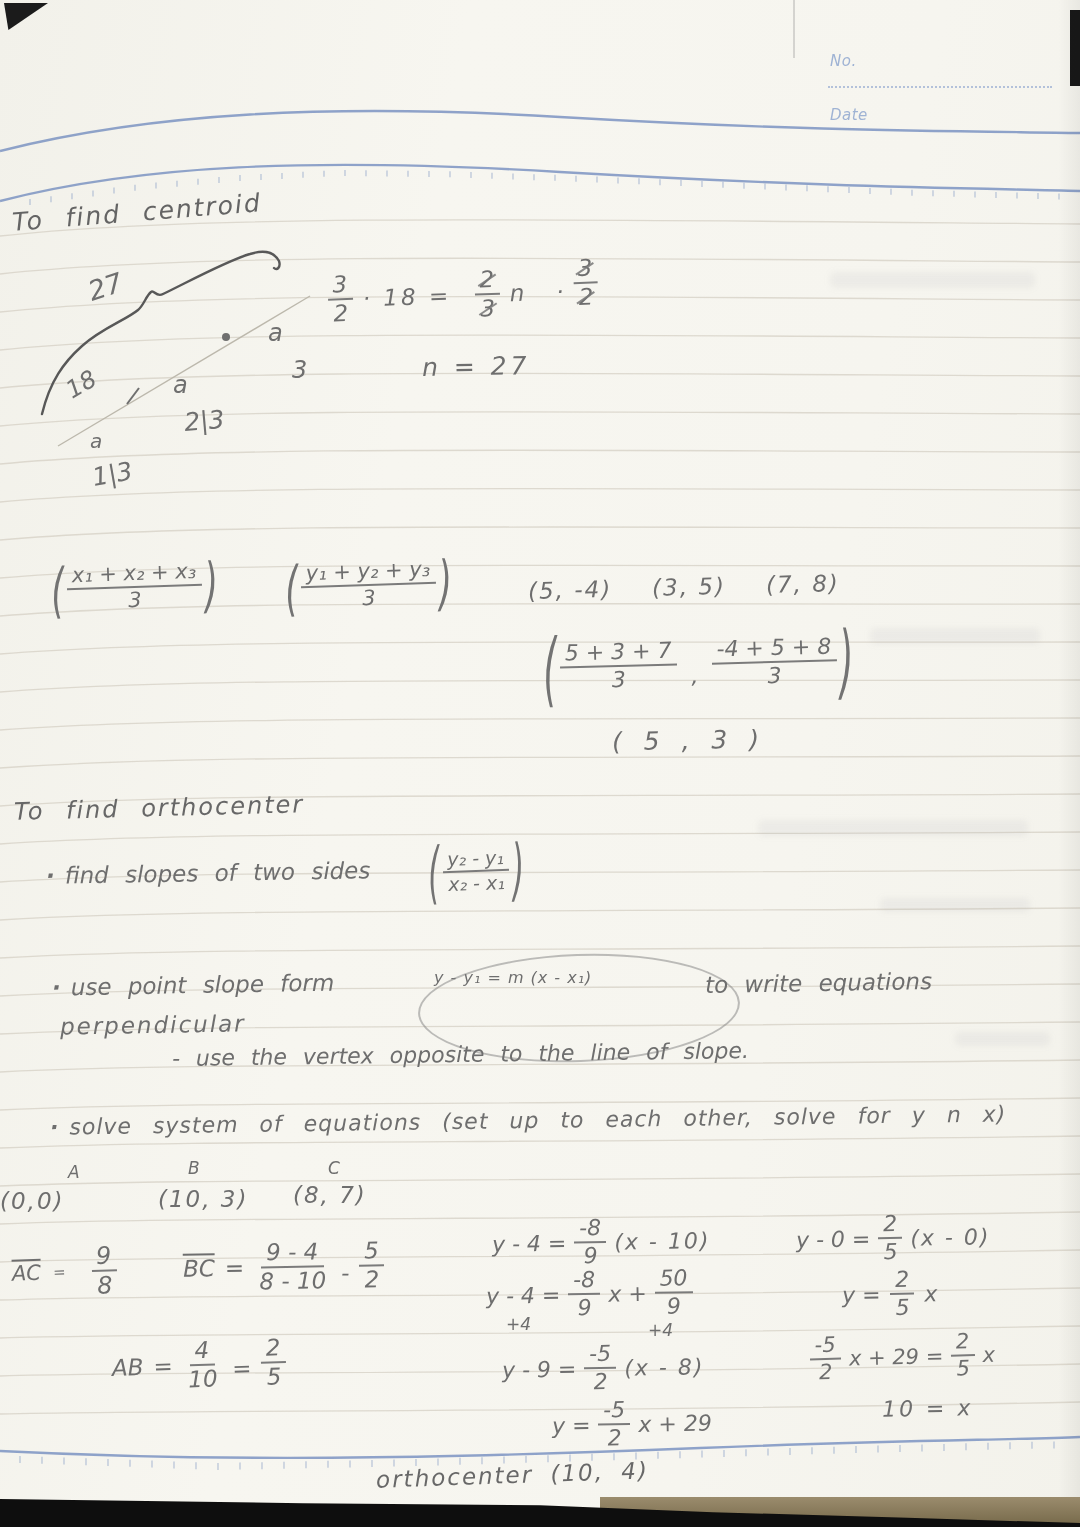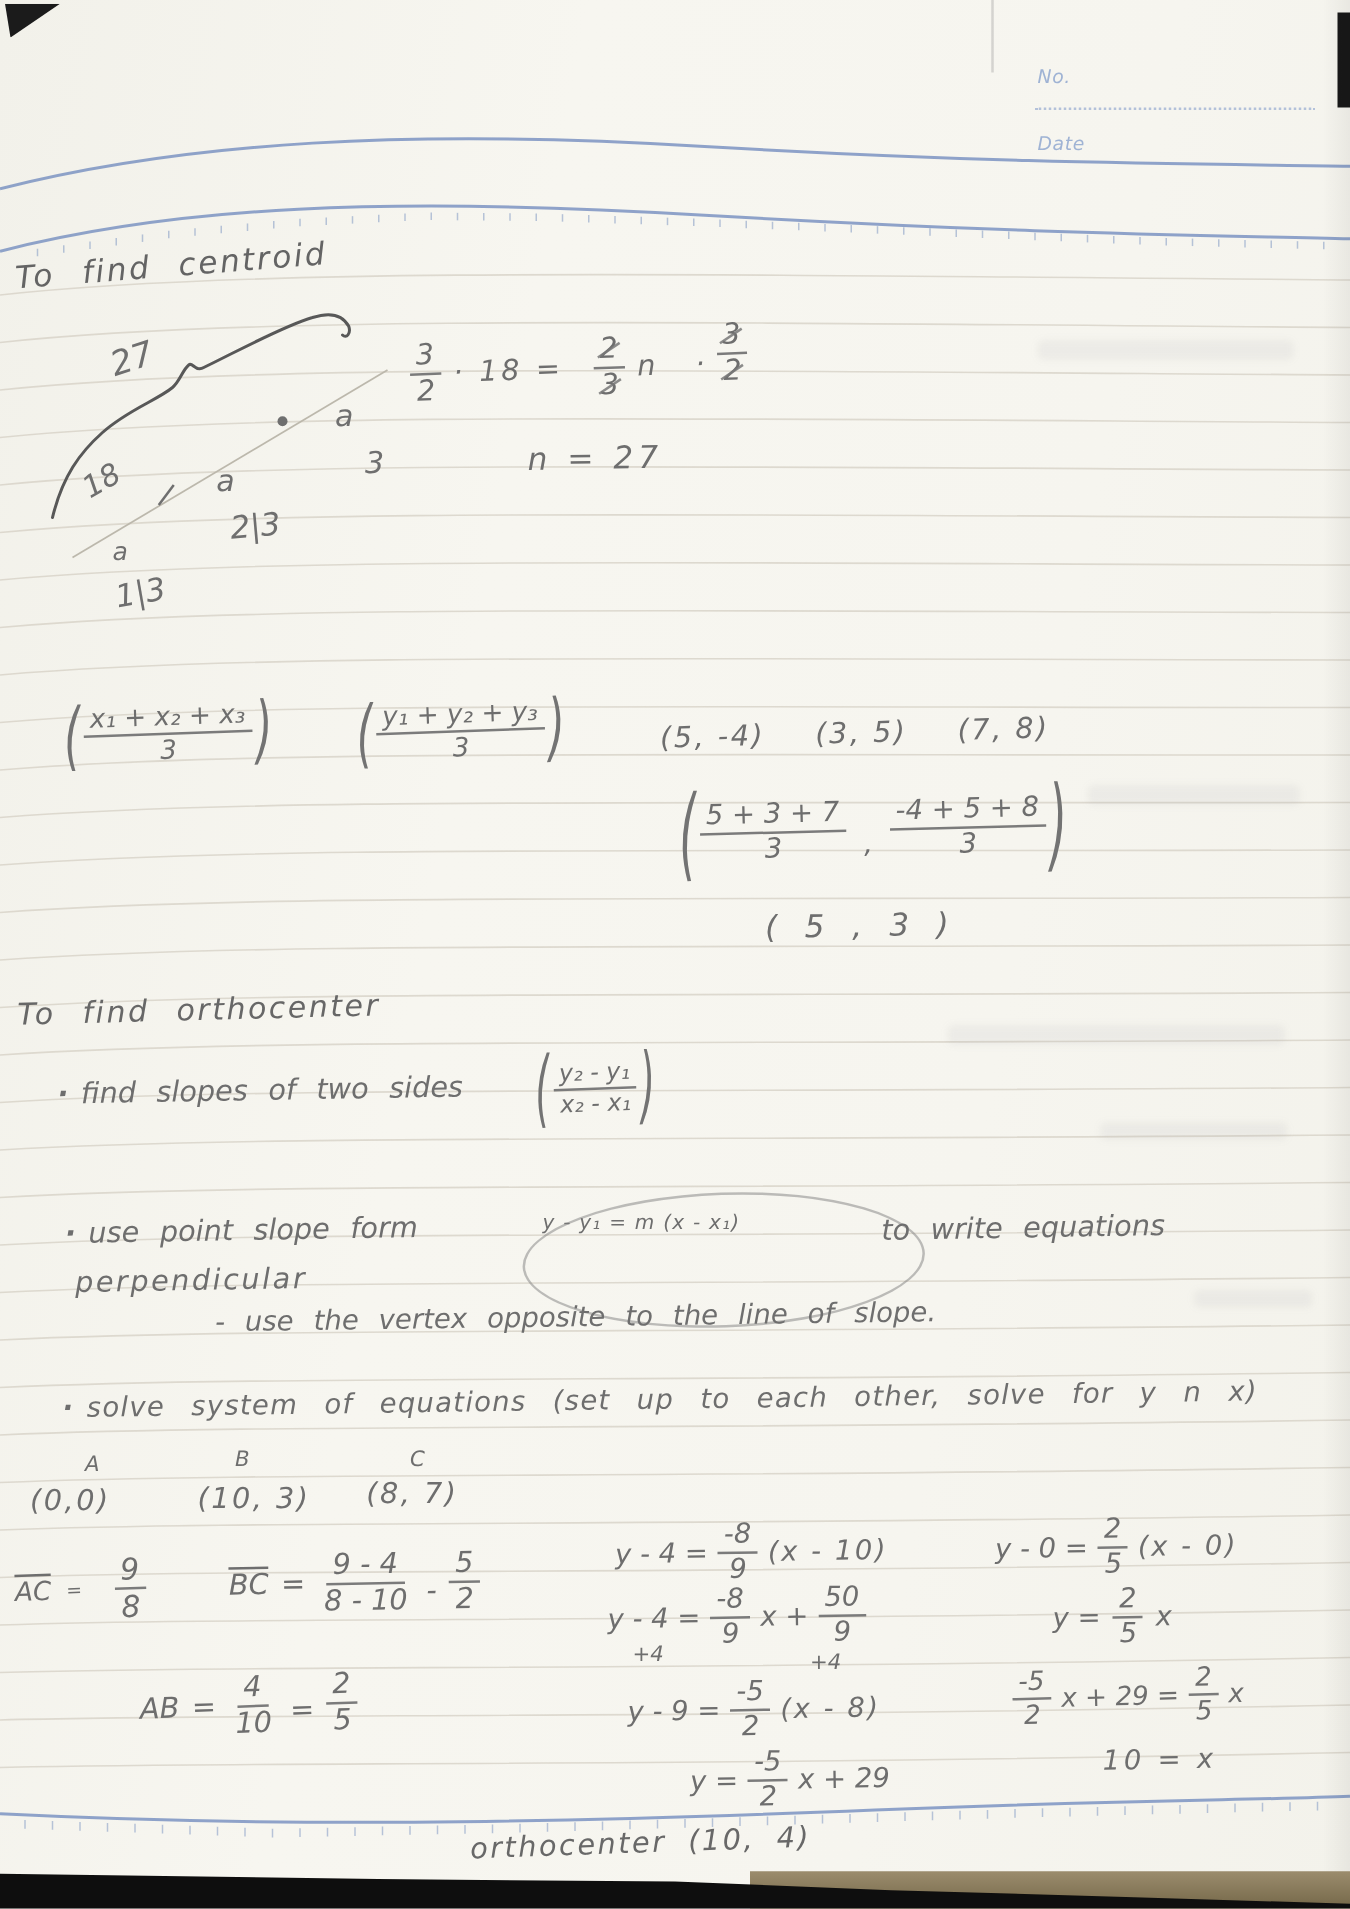--- a/index.html
+++ b/index.html
@@ -286,21 +286,21 @@
   <div class="hw" style="left:172px;top:1042px;font-size:22px;word-spacing:9px;transform:rotate(-.8deg);">- use the vertex opposite to the line of slope.</div>
 
   <div class="hw mrow" style="left:50px;top:1108px;font-size:22px;letter-spacing:1px;word-spacing:13px;transform:rotate(-.8deg);">
     <span class="bull">·</span>
     <span>solve system of equations (set up to each other, solve for y n x)</span>
   </div>
 
   <div class="hw" style="left:68px;top:1162px;font-size:17px;">A</div>
   <div class="hw" style="left:188px;top:1158px;font-size:17px;">B</div>
   <div class="hw" style="left:328px;top:1158px;font-size:17px;">C</div>
-  <div class="hw" style="left:24px;top:1188px;font-size:23px;letter-spacing:2px;">(0,0)</div>
+  <div class="hw" style="left:0;top:1188px;font-size:23px;letter-spacing:2px;">(0,0)</div>
   <div class="hw" style="left:158px;top:1186px;font-size:23px;letter-spacing:2px;">(10, 3)</div>
   <div class="hw" style="left:293px;top:1182px;font-size:23px;letter-spacing:2px;">(8, 7)</div>
 
   <div class="hw mrow" style="left:12px;top:1244px;font-size:21px;gap:12px;transform:rotate(-2deg);">
     <span class="seg">AC</span>
     <span style="font-size:15px;">=</span>
     <span class="frac" style="font-size:24px;margin-left:14px;">
         <span class="num">9</span>
         <span class="den">8</span>
       </span>

